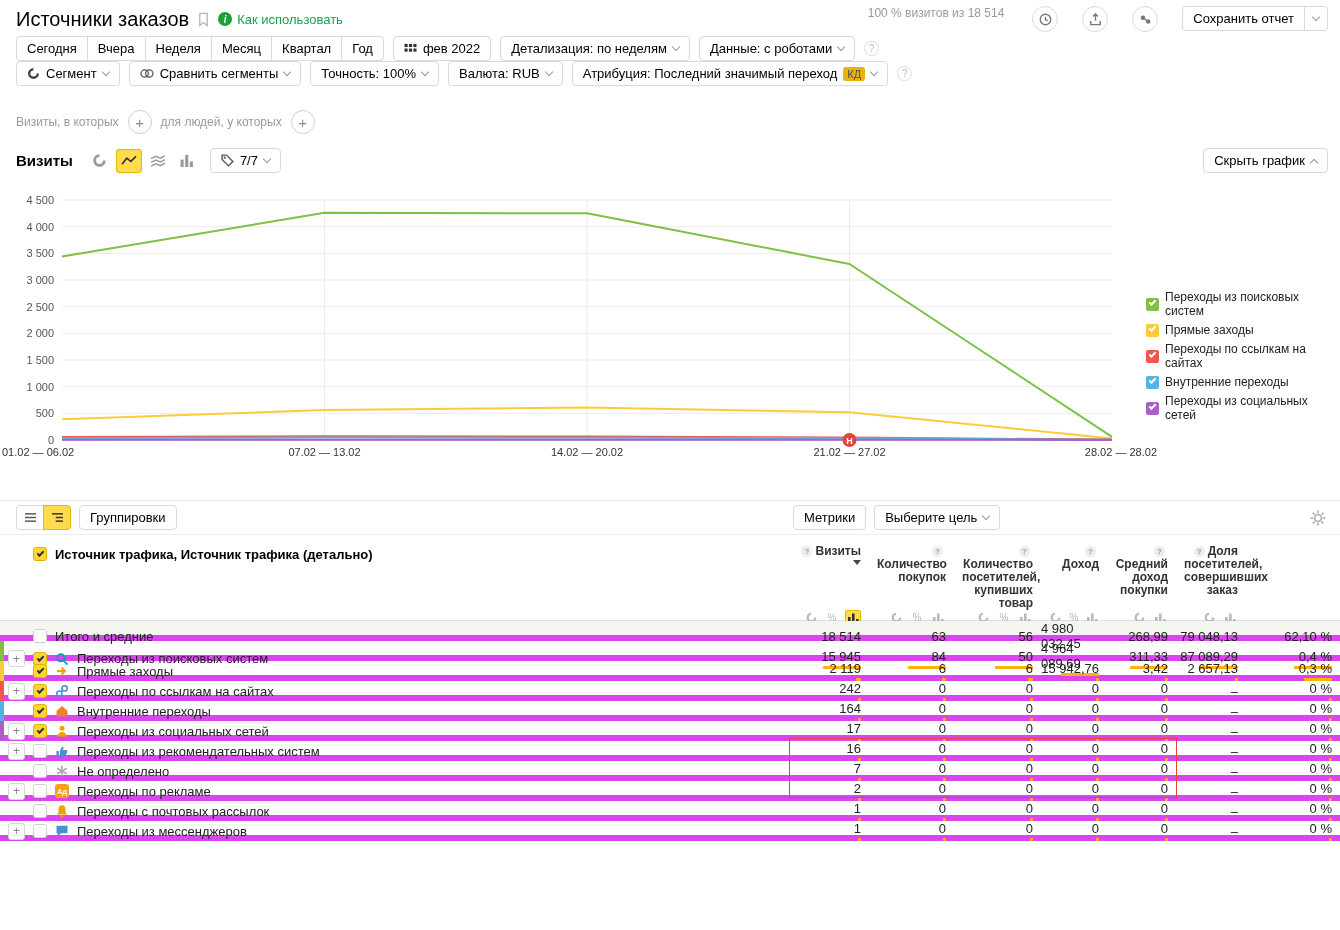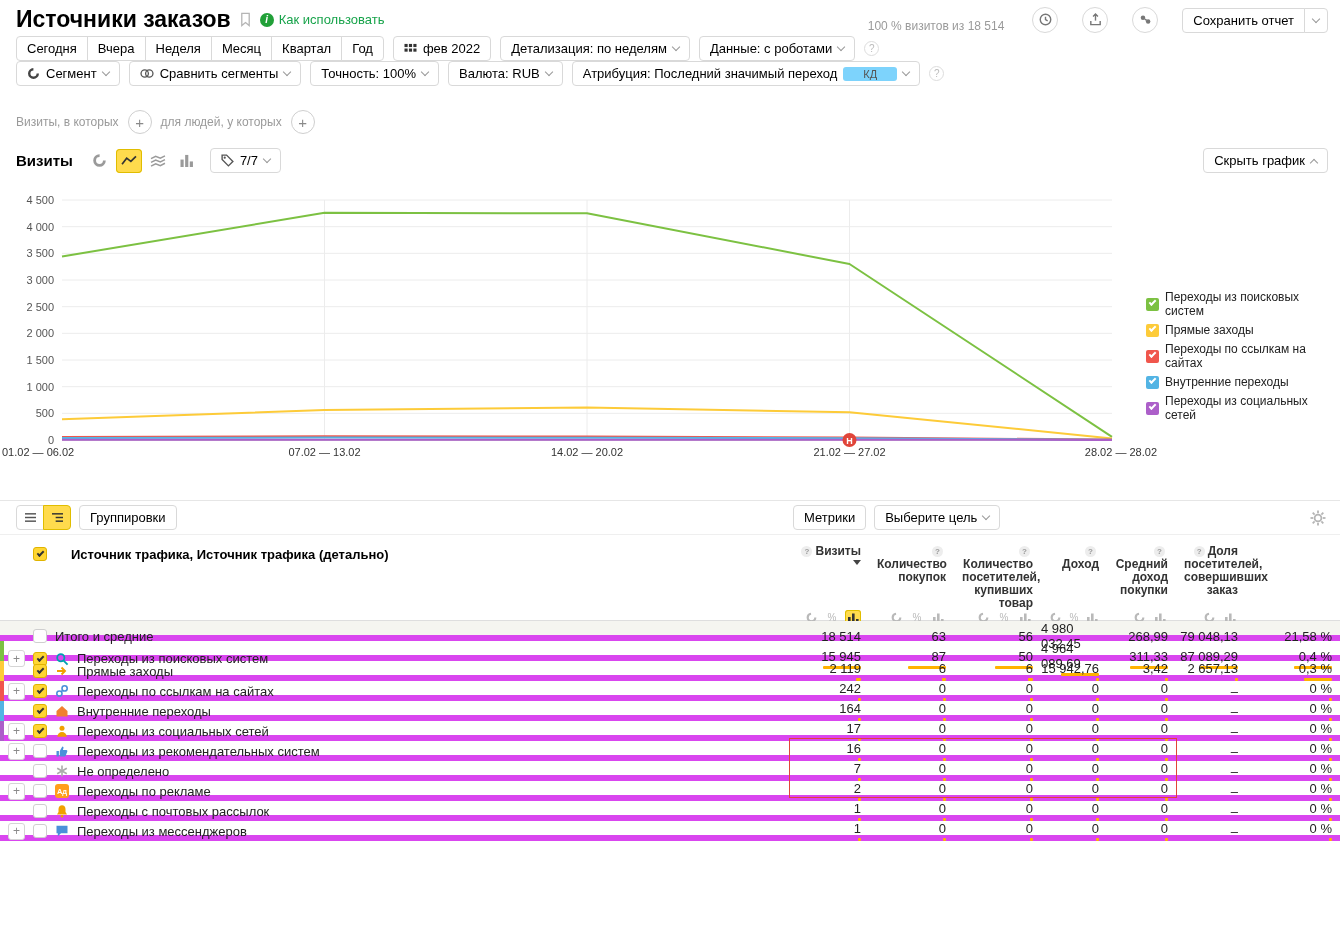--- a/index.html
+++ b/index.html
@@ -13,31 +13,31 @@
        cursor:pointer;white-space:nowrap}
   .chev{width:6px;height:6px;border-right:1.5px solid #999;border-bottom:1.5px solid #999;
         transform:rotate(45deg);margin-top:-3px;display:inline-block}
   .chev.up{transform:rotate(-135deg);margin-top:4px}
   .tab-group{display:inline-flex}
   .tab-group .btn{border-radius:0;margin-left:-1px}
   .tab-group .btn:first-child{border-radius:4px 0 0 4px;margin-left:0}
   .tab-group .btn:last-child{border-radius:0 4px 4px 0}
   .qicon{width:15px;height:15px;border-radius:50%;border:1px solid #ddd;color:#bbb;font-size:10px;
          display:inline-flex;align-items:center;justify-content:center;cursor:pointer}
-  .badge{background:#7dd3fc;border-radius:3px;padding:1px 20px;font-size:11px;color:#555}
+  .badge{background:#eab308;border-radius:3px;padding:1px 4px;font-size:11px;color:#555}
 
   
   .top{position:absolute;top:6px;left:16px;right:12px;display:flex;align-items:center}
   .top-left{display:flex;align-items:center;gap:8px}
-  .top h1{font-size:23px;font-weight:700}
+  .top h1{font-size:20px;font-weight:400}
   .bm{display:inline-flex;cursor:pointer}
   .howto{display:inline-flex;align-items:center;gap:5px;color:#17a34a;font-size:13px;cursor:pointer}
   .ginfo{width:14px;height:14px;border-radius:50%;background:#21a038;color:#fff;font-size:10px;font-weight:700;
          display:inline-flex;align-items:center;justify-content:center;font-style:italic}
-  .top-right{margin-left:auto;display:flex;align-items:flex-end;gap:24px}
+  .top-right{margin-left:auto;display:flex;align-items:flex-start;gap:24px}
   .vsum{color:#9a9a9a;font-size:12px;margin-right:4px}
   .cbtn{width:26px;height:26px;border:1px solid #d9d9d9;border-radius:50%;background:#fff;cursor:pointer;
         display:inline-flex;align-items:center;justify-content:center}
   .split{display:inline-flex}
   .split .btn:first-child{border-radius:4px 0 0 4px}
   .split .btn:last-child{border-radius:0 4px 4px 0;margin-left:-1px;padding:0 8px}
 
   
   .crow{position:absolute;left:16px;display:flex;align-items:center;gap:9px}
   .c1{top:36px}
@@ -72,21 +72,21 @@
   .vbtn:last-child{border-radius:0 4px 4px 0;margin-left:-1px}
   .vbtn.sel{background:#ffdb4d;border-color:#e0bd00;z-index:1}
   .ttoolbar .btn{margin-left:8px}
   .tt-mid{position:absolute;left:793px;display:flex;align-items:center}
   .tt-mid .btn{margin-left:0}
   .tt-mid .btn + .btn{margin-left:8px}
   .gear{position:absolute;right:14px;background:none;border:none;cursor:pointer;display:inline-flex}
 
   .tgrid{display:grid;grid-template-columns:789px 80px 85px 87px 66px 69px 70px 94px}
   .thead{border-bottom:1px solid #dedede;border-top:1px solid #efefef;height:87px}
-  .dimhead{display:flex;align-items:flex-start;gap:24px;padding:12px 8px 0 33px}
+  .dimhead{display:flex;align-items:flex-start;gap:8px;padding:12px 8px 0 33px}
   .dimtitle{font-weight:700;font-size:13px;cursor:pointer}
   .mhead{display:flex;flex-direction:column;justify-content:space-between;padding:10px 8px 5px;cursor:pointer}
   .mlabel{font-weight:700;font-size:12px;line-height:13px;color:#333;text-align:right}
   .helpc{display:inline-flex;width:11px;height:11px;border-radius:50%;background:#ededed;color:#9a9a9a;
          font-size:8px;align-items:center;justify-content:center;margin-right:3px;vertical-align:1px}
   .sortarr{display:inline-block;border:4px solid transparent;border-top:5px solid #444;margin-left:4px;vertical-align:-1px}
   .micons{display:flex;gap:5px;justify-content:flex-end;align-items:center}
   .mic{width:16px;height:15px;display:inline-flex;align-items:center;justify-content:center;
        font-size:10px;color:#b9b9b9;cursor:pointer;border-radius:3px}
   .mic svg{display:block}
@@ -545,21 +545,21 @@
           <div class="cell-num">
             <span class="vnum">4 980 032,45</span>
           </div>
           <div class="cell-num">
             <span class="vnum">268,99</span>
           </div>
           <div class="cell-num">
             <span class="vnum">79 048,13</span>
           </div>
           <div class="cell-num">
-            <span class="vnum">21,58 %</span>
+            <span class="vnum">62,10 %</span>
           </div>
         </div>
         <div class="trow tgrid ">
           <div class="cell-dim">
             <span class="cstrip" style="background:#7cc142"></span>
             <button class="expand">+</button>
             <span class="cb on">
               <span class="chk"></span>
             </span>
             <span class="ric">
@@ -568,21 +568,21 @@
                 <line x1="8.6" y1="8.6" x2="12.6" y2="12.6" stroke="#00a0b0" stroke-width="1.8"></line>
               </svg>
             </span>
             <span class="rlabel">Переходы из поисковых систем</span>
           </div>
           <div class="cell-num">
             <span class="vnum">15 945</span>
             <span class="vbar" style="width:38px"></span>
           </div>
           <div class="cell-num">
-            <span class="vnum">87</span>
+            <span class="vnum">84</span>
             <span class="vbar" style="width:38px"></span>
           </div>
           <div class="cell-num">
             <span class="vnum">50</span>
             <span class="vbar" style="width:38px"></span>
           </div>
           <div class="cell-num">
             <span class="vnum">4 964 089,69</span>
             <span class="vbar" style="width:38px"></span>
           </div>

